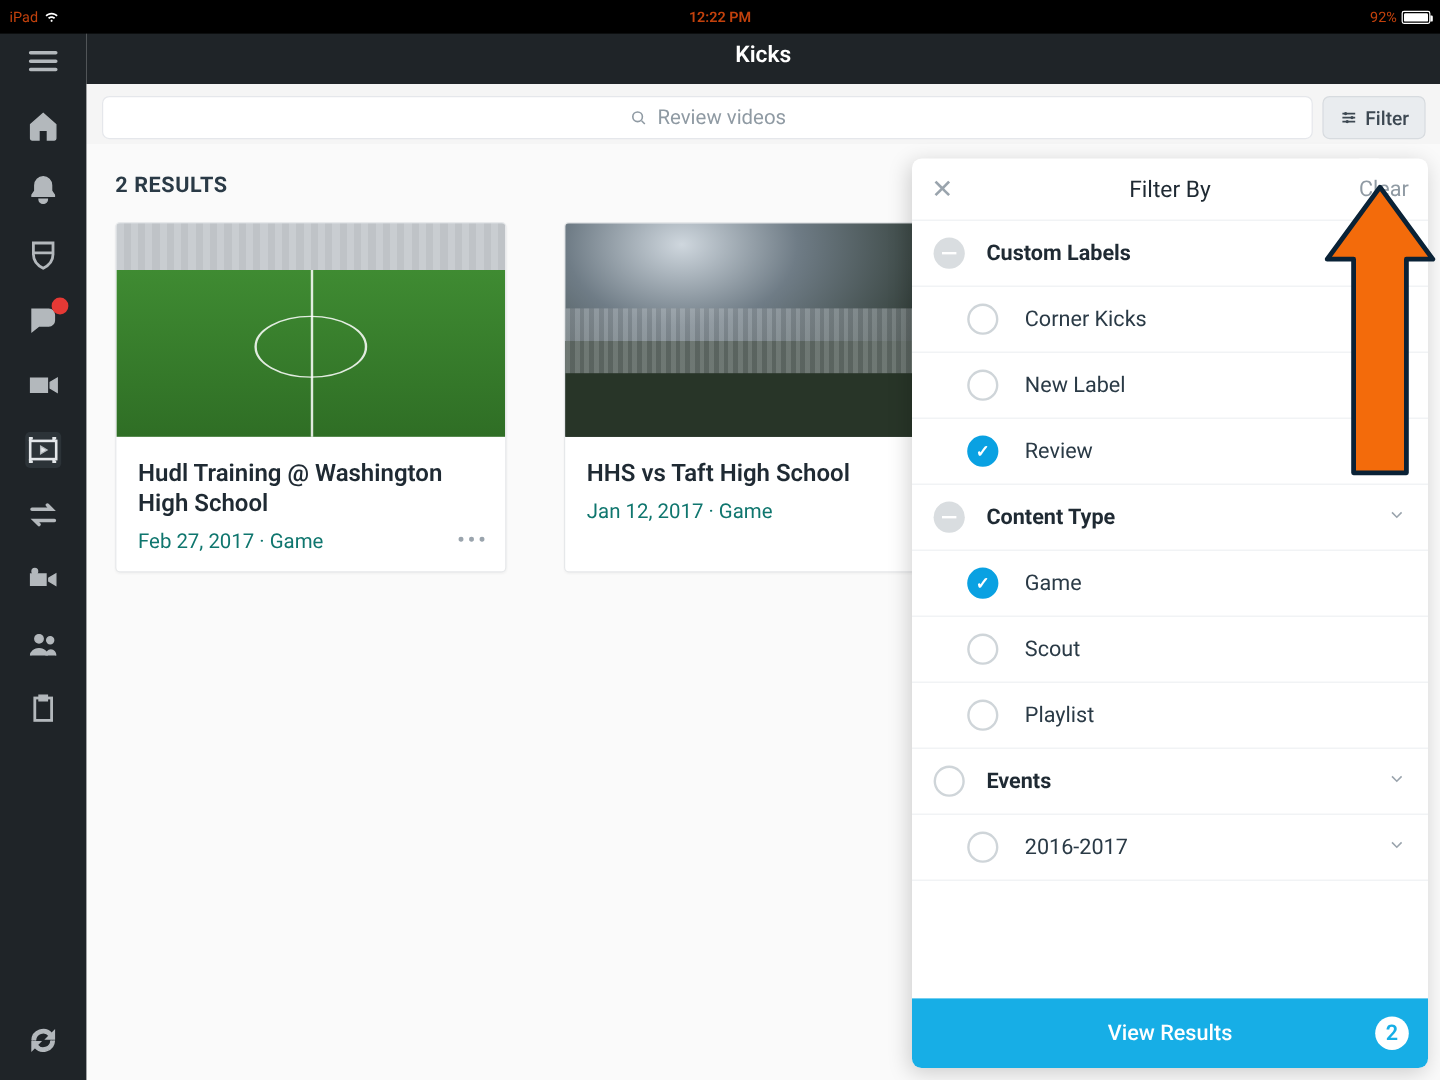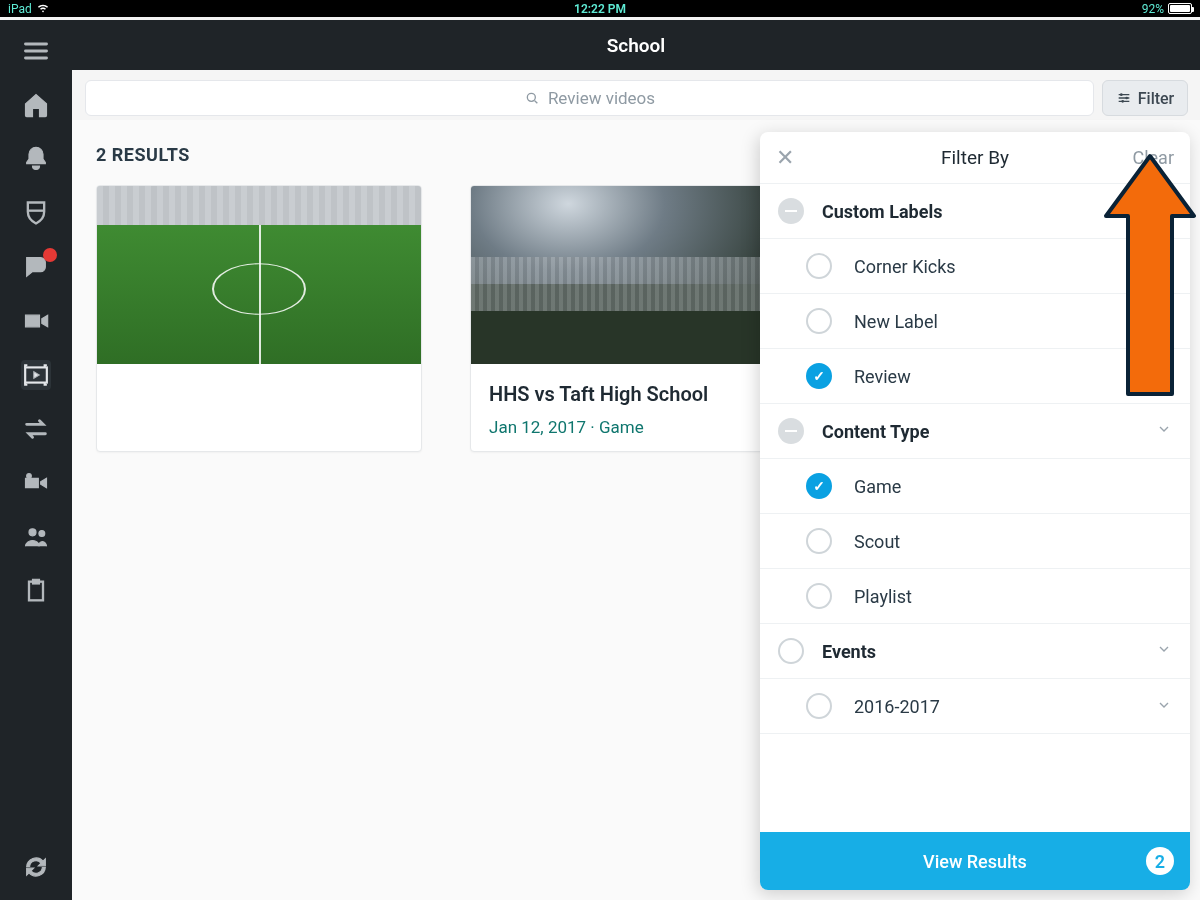--- a/index.html
+++ b/index.html
@@ -1,20 +1,20 @@
 <!DOCTYPE html>
 <html><head>
 <meta charset="utf-8">
 <style>
   * { box-sizing: border-box; margin: 0; padding: 0; }
   html, body { width: 1200px; height: 900px; font-family: -apple-system, BlinkMacSystemFont, "Segoe UI", Roboto, Helvetica, Arial, sans-serif; overflow: hidden; }
   body { background: #f5f5f5; }
 
   
-  .statusbar { position: absolute; top: 0; left: 0; right: 0; height: 17px; background: #000; color: #5eead4; display: flex; align-items: center; font-size: 12px; padding: 0 8px; z-index: 50; }
+  .statusbar { position: absolute; top: 0; left: 0; right: 0; height: 28px; background: #000; color: #c2410c; display: flex; align-items: center; font-size: 12px; padding: 0 8px; z-index: 50; }
   .statusbar .sb-left { display:flex; align-items:center; gap:4px; }
   .statusbar .sb-center { position:absolute; left:50%; transform:translateX(-50%); font-weight:600; }
   .statusbar .sb-right { margin-left:auto; display:flex; align-items:center; gap:4px; }
   .battery { width: 24px; height: 11px; border: 1px solid #fff; border-radius: 2px; position: relative; }
   .battery::after { content:""; position:absolute; right:-3px; top:3px; width:2px; height:5px; background:#fff; border-radius:0 1px 1px 0; }
   .battery .fill { position:absolute; left:1px; top:1px; bottom:1px; width:90%; background:#fff; border-radius:1px; }
 
   
   .sidebar { position:absolute; top:20px; left:0; bottom:0; width:72px; background:#1f2428; display:flex; flex-direction:column; align-items:center; padding-top:16px; gap:24px; z-index:10; }
   .sidebar .nav-icon { width:30px; height:30px; color:#b3b8bc; display:flex; align-items:center; justify-content:center; position:relative; cursor:pointer; }
@@ -167,21 +167,21 @@
     </div>
   <div class="spacer"></div>
   <div class="nav-icon" style="margin-bottom:18px;">
       <svg viewBox="0 0 24 24">
         <path d="M4 12a8 8 0 0114-5l2-2v6h-6l2.3-2.3A5.5 5.5 0 006.5 12M20 12a8 8 0 01-14 5l-2 2v-6h6l-2.3 2.3A5.5 5.5 0 0017.5 12" fill="#b3b8bc"></path>
       </svg>
     </div>
 </div>
 
 <div class="app-header">
-  <span>School</span>
+  <span>Kicks</span>
 </div>
 
 <div class="search-row">
   <div class="search-box">
     <svg viewBox="0 0 24 24">
         <circle cx="11" cy="11" r="6" stroke-width="2"></circle>
         <path d="M16 16l4 4" stroke-width="2"></path>
       </svg>
     <span>Review videos</span>
   </div>
@@ -196,20 +196,25 @@
   </div>
 </div>
 
 <div class="content">
   <div class="results-label">2 RESULTS</div>
   <div class="cards">
     <div class="card">
       <div class="thumb t1">
           <div class="stand"></div>
         </div>
+      <div class="body">
+        <div class="title">Hudl Training @ Washington High School</div>
+        <div class="meta">Feb 27, 2017 · Game</div>
+        <div class="more">•••</div>
+      </div>
     </div>
     <div class="card">
       <div class="thumb t2"></div>
       <div class="body">
         <div class="title">HHS vs Taft High School</div>
         <div class="meta">Jan 12, 2017 · Game</div>
       </div>
     </div>
   </div>
 </div>

